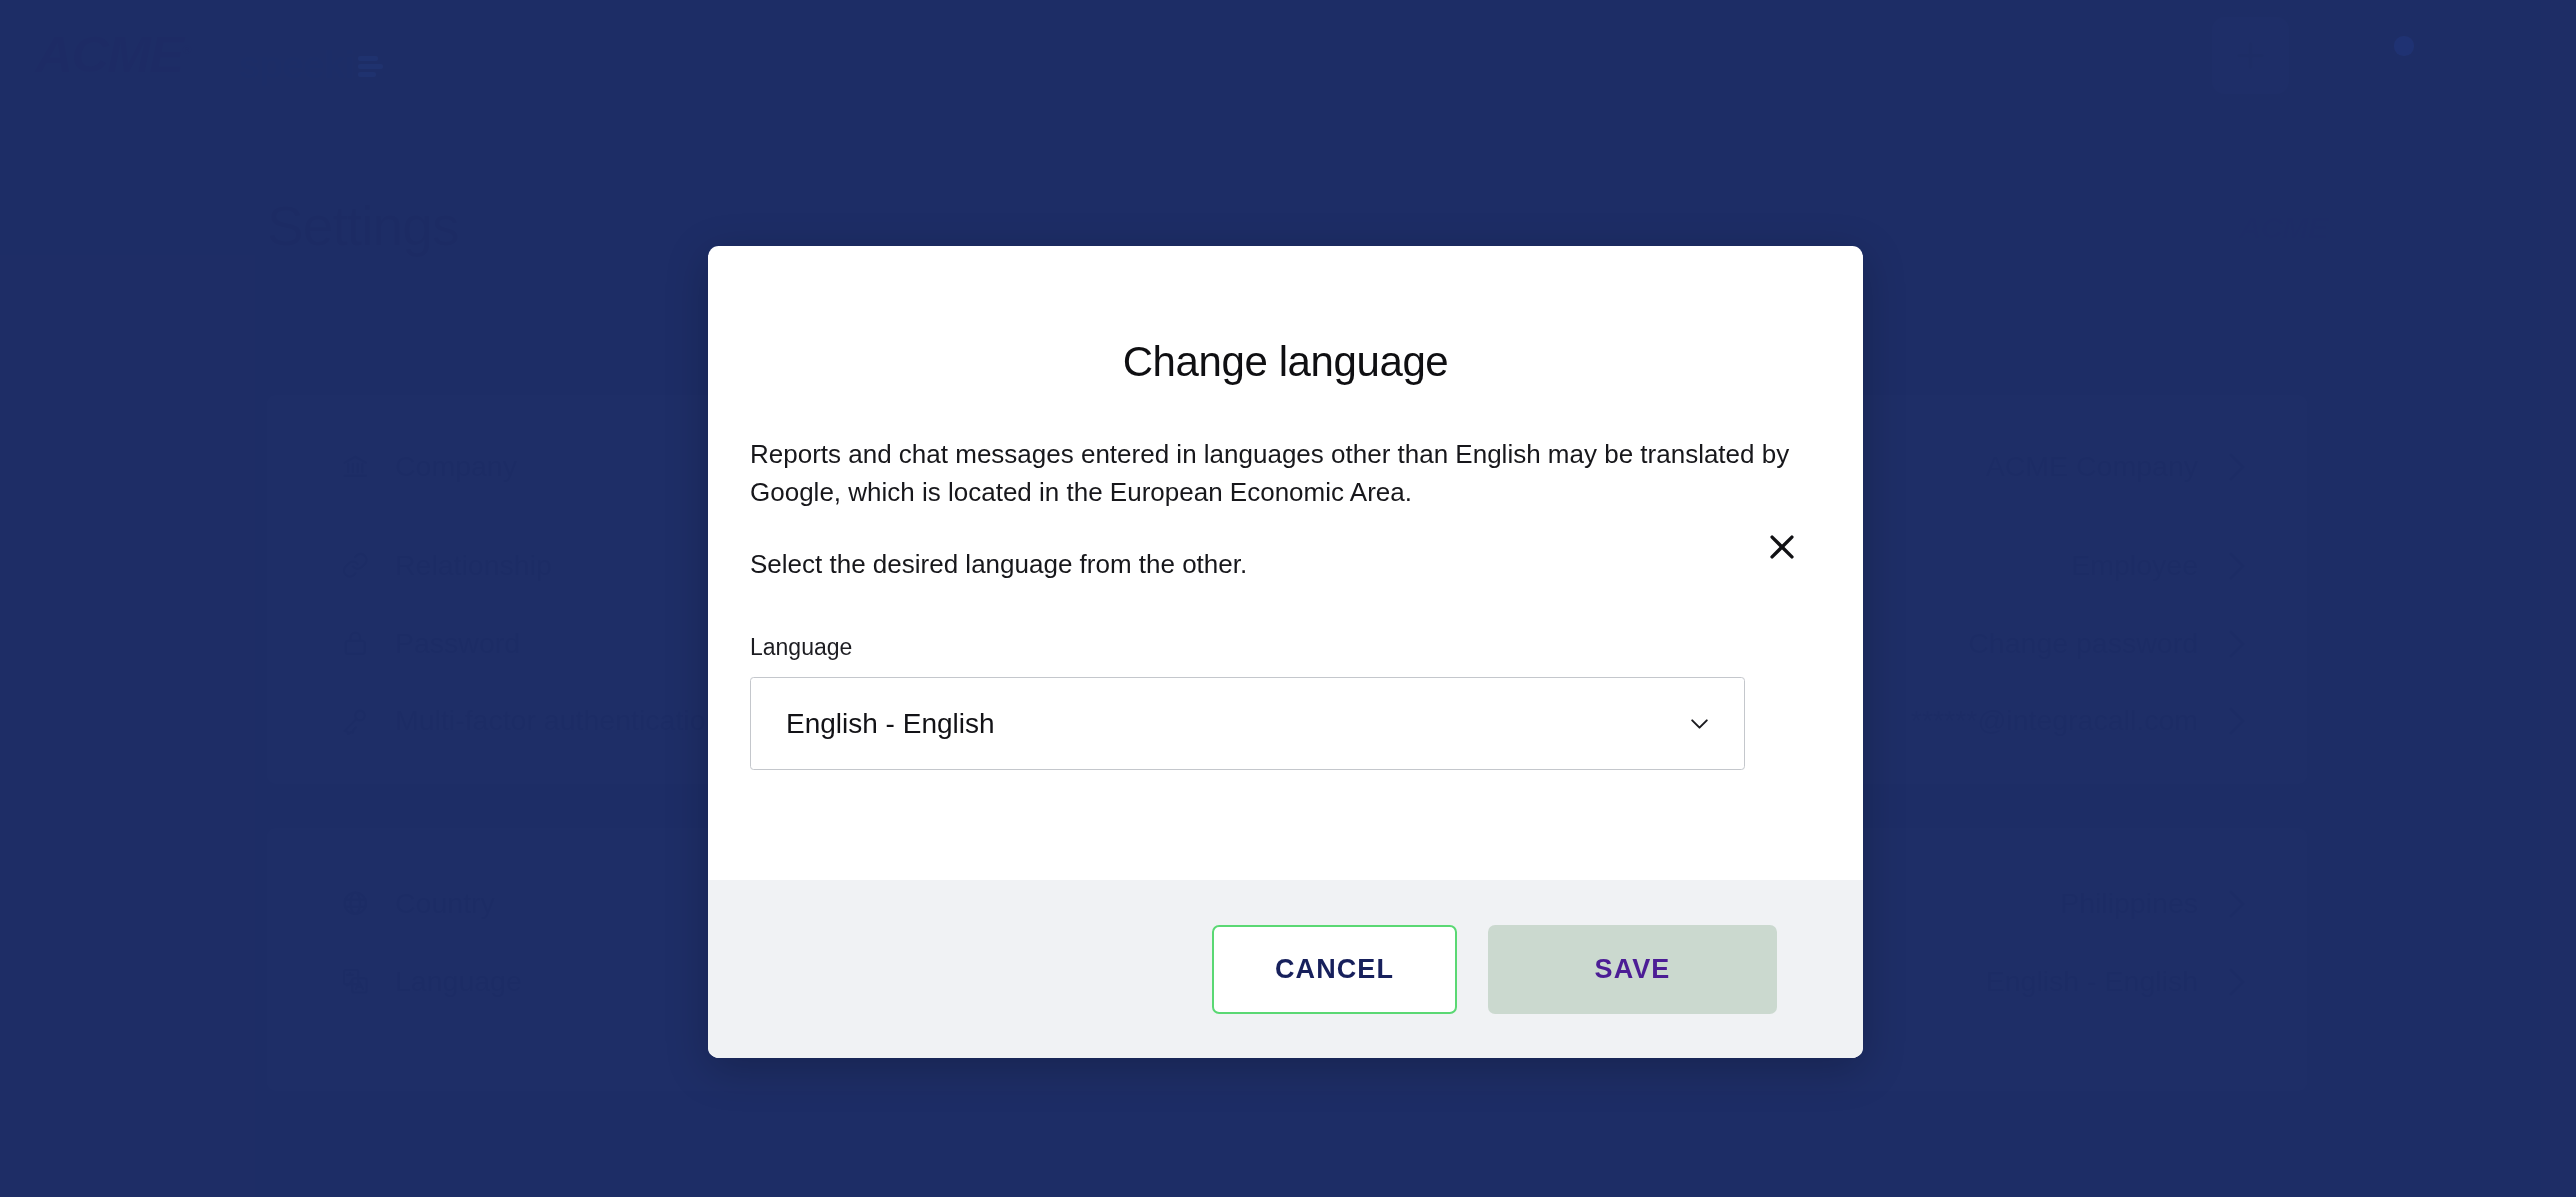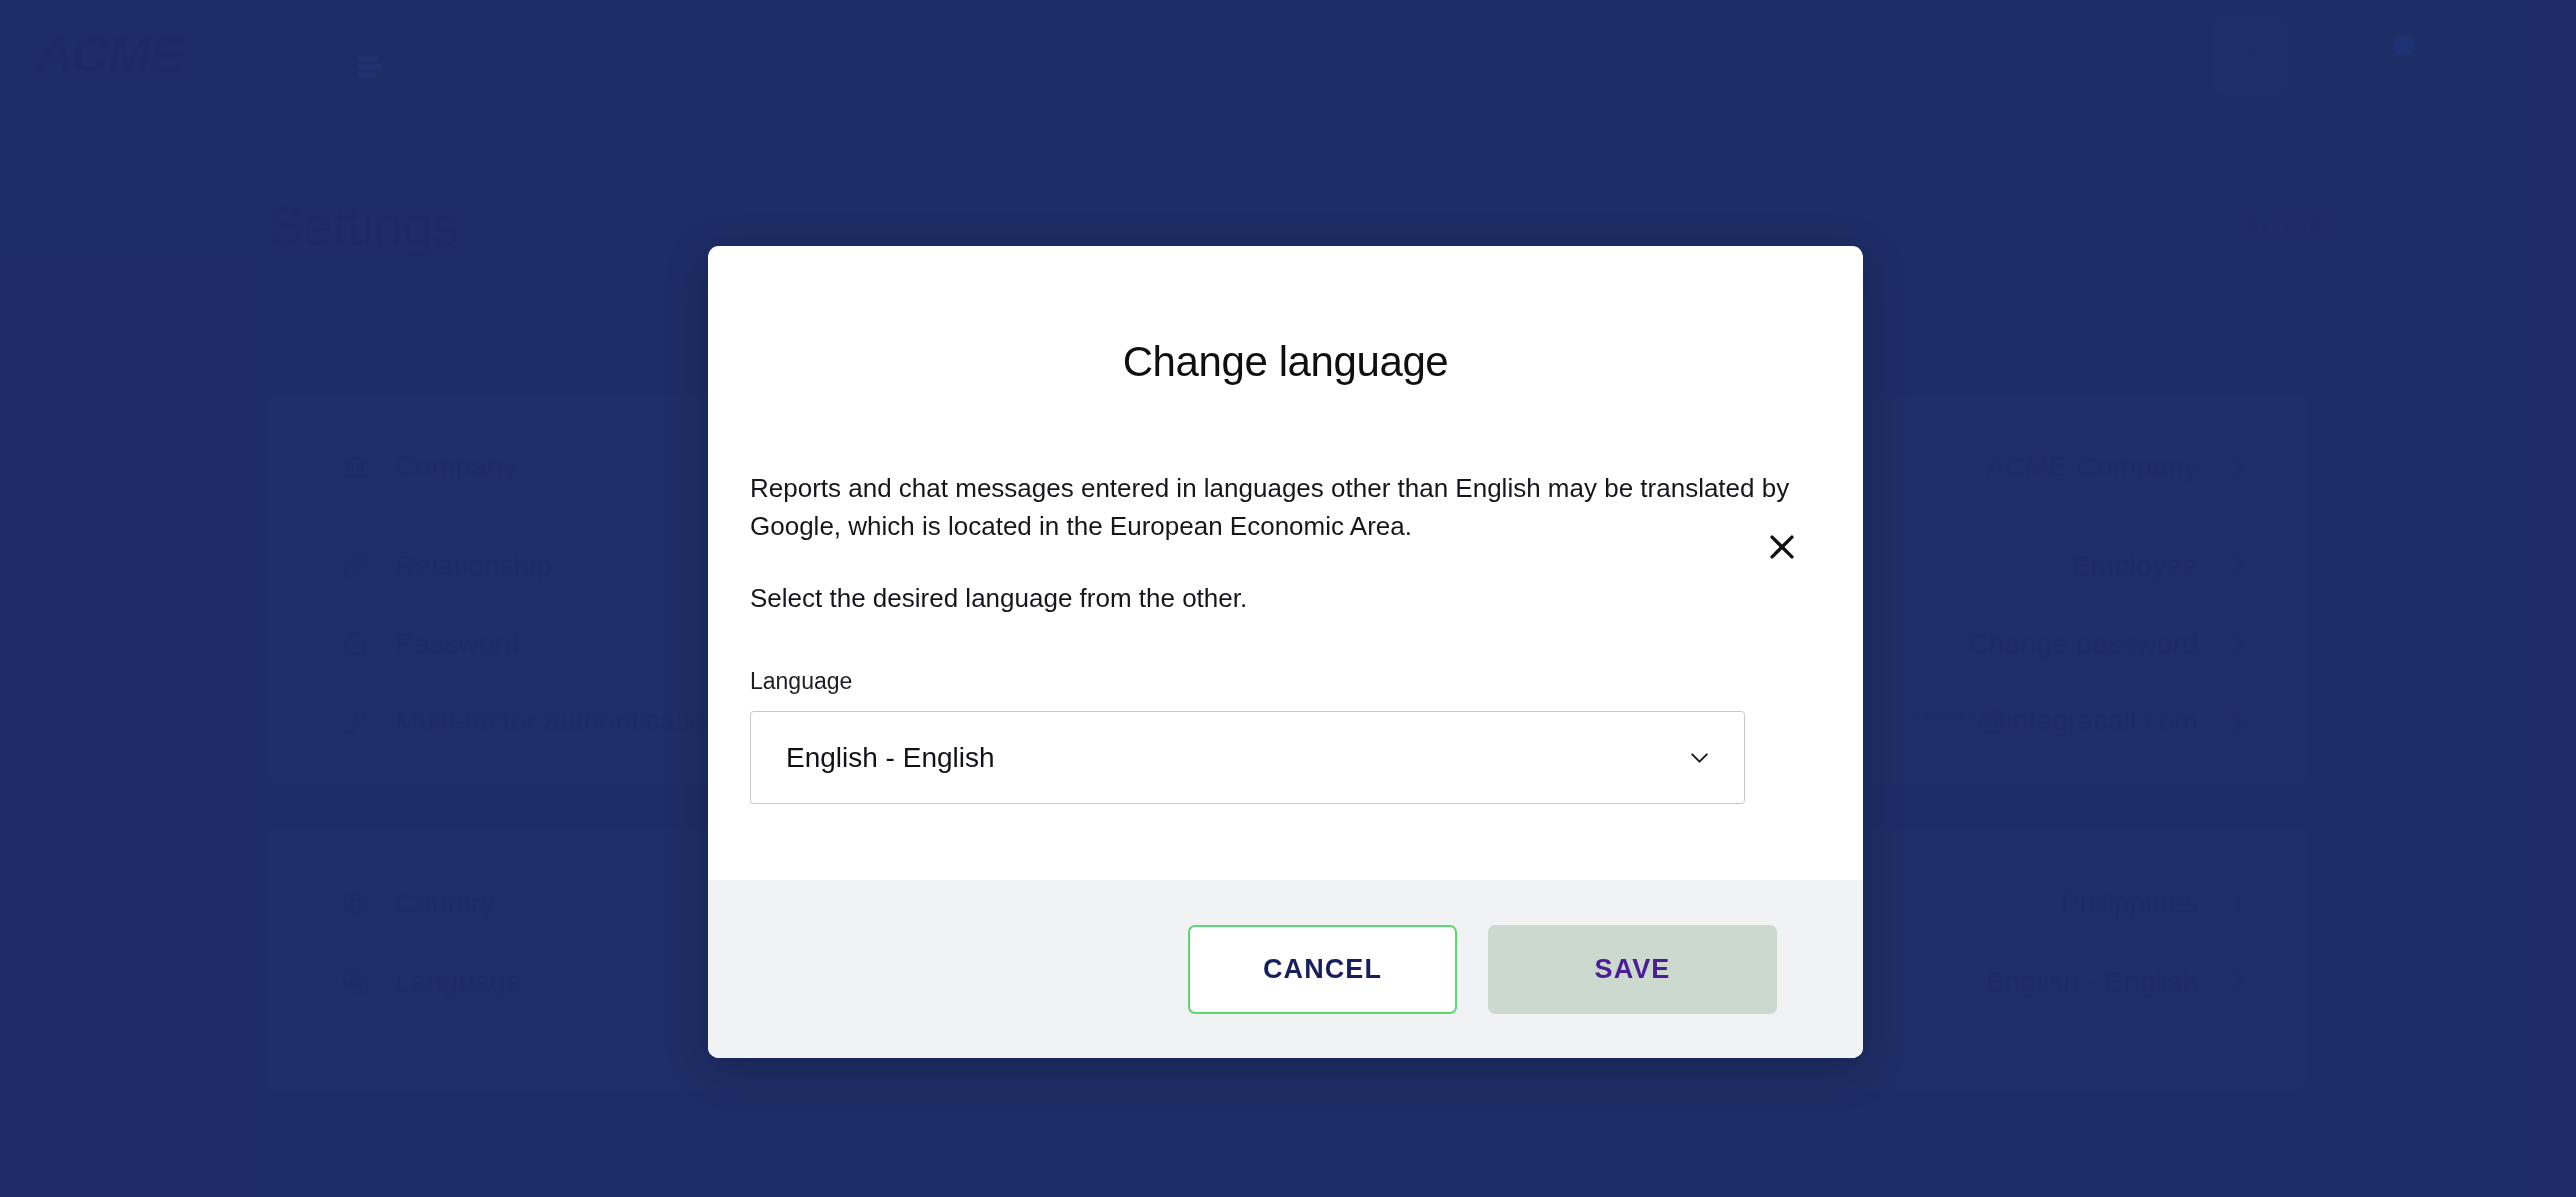--- a/index.html
+++ b/index.html
@@ -226,21 +226,21 @@
     font-weight: 400;
     padding-top: 92px;
     letter-spacing: -0.4px;
   }
   .modal-para {
     font-size: 26px;
     line-height: 1.45;
     color: #17171b;
     margin-top: 0;
   }
-  #modal-para-1 { margin-top: 84px; }
+  #modal-para-1 { margin-top: 50px; }
   #modal-para-2 { margin-top: 35px; }
   #field-label {
     font-size: 23px;
     color: #1d1d22;
     margin-top: 50px;
     margin-bottom: 16px;
   }
   #language-select {
     width: 995px;
     height: 93px;
@@ -275,21 +275,21 @@
     align-items: center;
     justify-content: center;
     font-size: 27px;
     font-weight: 700;
     letter-spacing: 1.1px;
     cursor: pointer;
     border: none;
     font-family: "Liberation Sans", sans-serif;
   }
   #cancel-button {
-    width: 269px;
+    width: 245px;
     background: #ffffff;
     border: 2.7px solid #5ad873;
     color: #17205c;
   }
   #save-button {
     width: 289px;
     background: #cbd9cf;
     color: #4c1d95;
     cursor: default;
   }

